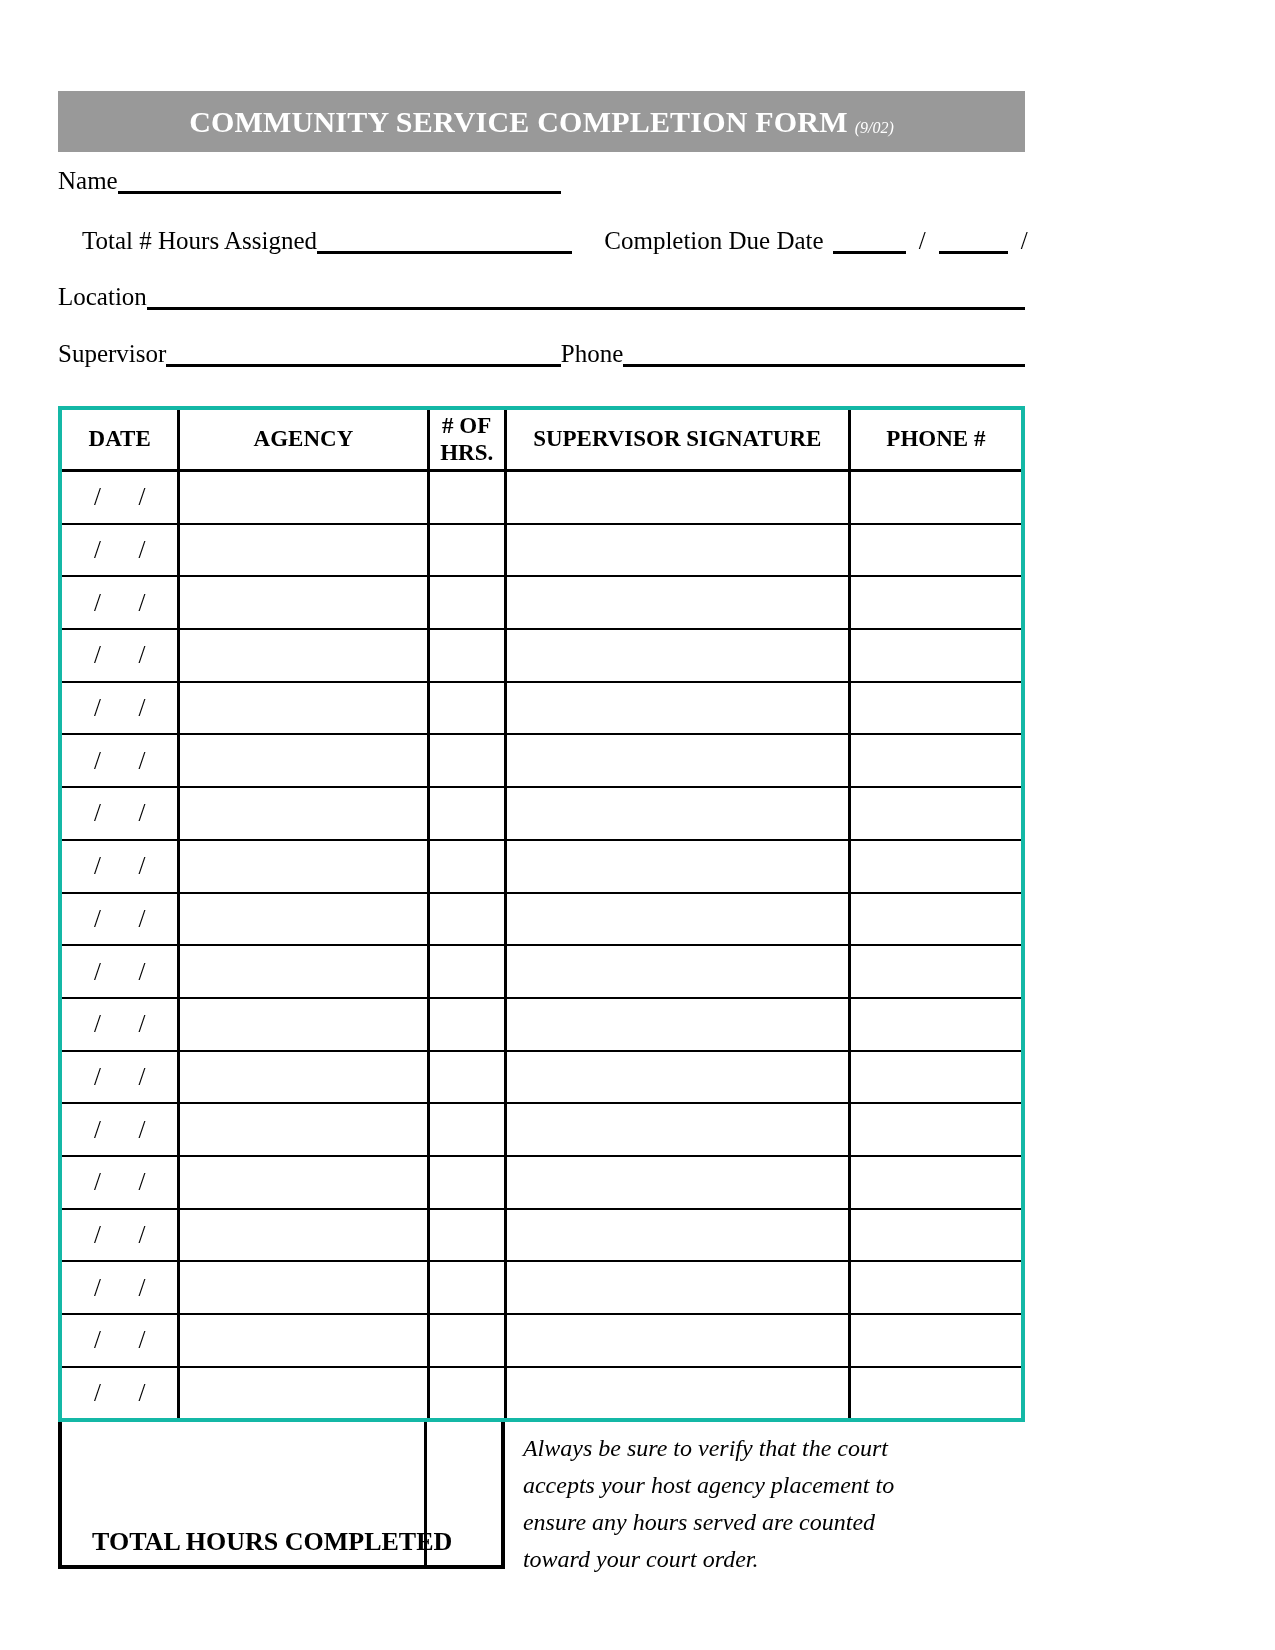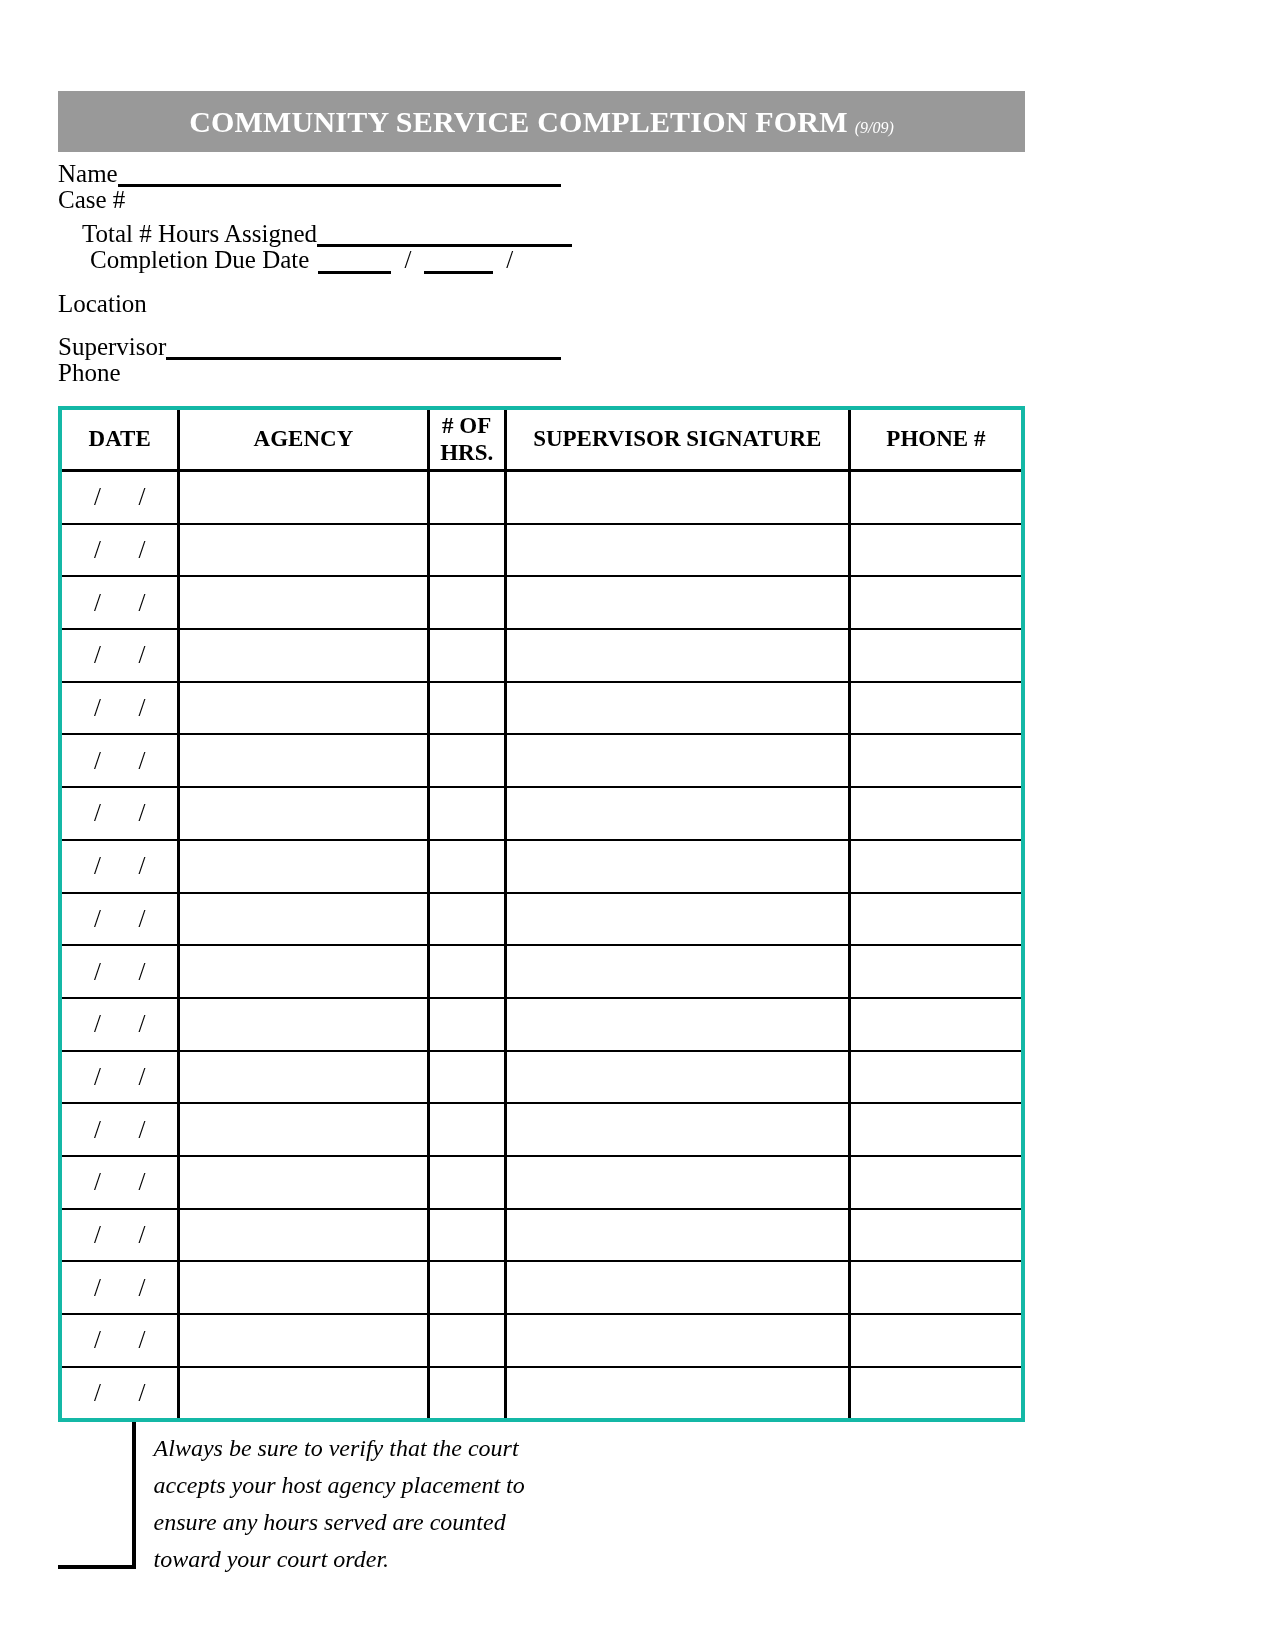--- a/index.html
+++ b/index.html
@@ -16,21 +16,21 @@
   }
   .title-main {
     color:var(--title-color,#ffffff); font-weight:bold; font-size:30px;
     letter-spacing:0.2px; white-space:nowrap;
   }
   .title-version {
     color:var(--title-color,#ffffff); font-style:italic; font-size:16px;
     margin-left:7px; align-self:center; position:relative; top:6px; white-space:nowrap;
   }
   
-  .form-row { display:flex; align-items:flex-start; height:40px; font-size:25px;flex-direction:column; }
+  .form-row { display:flex; align-items:center; height:40px; font-size:25px; }
   .row-name       { margin-top:9px;  }
   .row-hours      { margin-top:20px; }
   .row-agency     { margin-top:16px; }
   .row-supervisor { margin-top:17px; }
   .half { display:flex; align-items:flex-end; min-width:0; }
   .half-left  { width:52%; }
   .half-left.narrow { width:50.7%;margin-left:24px; }
   .half-right { flex:1; }
   .half-right.due { padding-left:32px;gap:9px; }
   .lbl { white-space:nowrap; line-height:1.05; }
@@ -73,30 +73,26 @@
     font-style:italic; font-size:24px; line-height:37px;
   }
 </style>
 </head>
 <body>
 
 <div class="page">
 
   <div class="title-bar">
     <span class="title-main">COMMUNITY SERVICE COMPLETION FORM</span>
-    <span class="title-version">(9/09)</span>
+    <span class="title-version">(9/02)</span>
   </div>
 
   <div class="form-row row-name">
     <div class="half half-left">
       <span class="lbl">Name</span>
-      <span class="fill"></span>
-    </div>
-    <div class="half half-right">
-      <span class="lbl">Case #</span>
       <span class="fill"></span>
     </div>
   </div>
 
   <div class="form-row row-hours">
     <div class="half half-left narrow">
       <span class="lbl">Total # Hours Assigned</span>
       <span class="fill"></span>
     </div>
     <div class="half half-right due">
@@ -268,20 +264,23 @@
           <td class="date-cell">/      /</td>
           <td></td>
           <td></td>
           <td></td>
           <td></td>
         </tr>
       </tbody>
   </table>
 
   <div class="total-section">
+    <div class="total-cell">
+      <span class="total-label">TOTAL HOURS COMPLETED</span>
+    </div>
     <div class="hrs-cell"></div>
     <div class="note">
       <div>Always be sure to verify that the court</div>
       <div>accepts your host agency placement to</div>
       <div>ensure any hours served are counted</div>
       <div>toward your court order.</div>
     </div>
   </div>
 
 </div>

